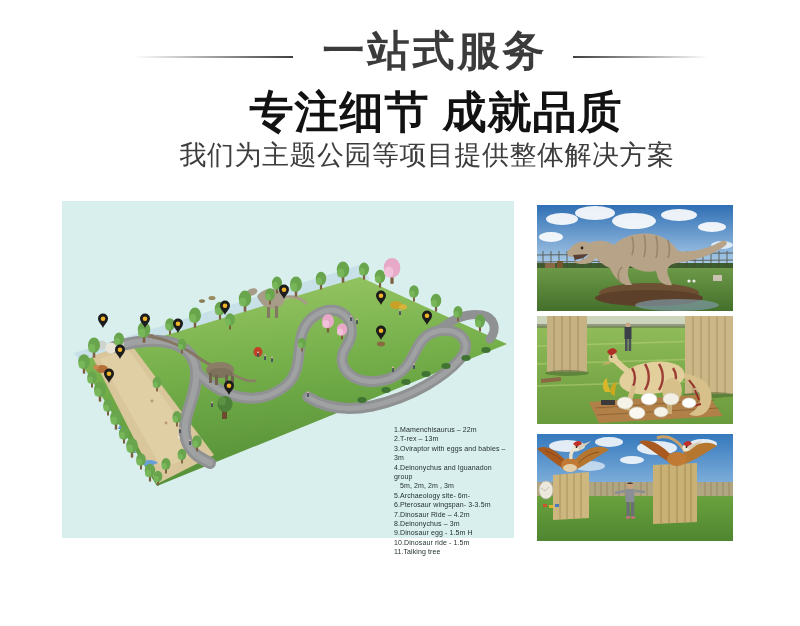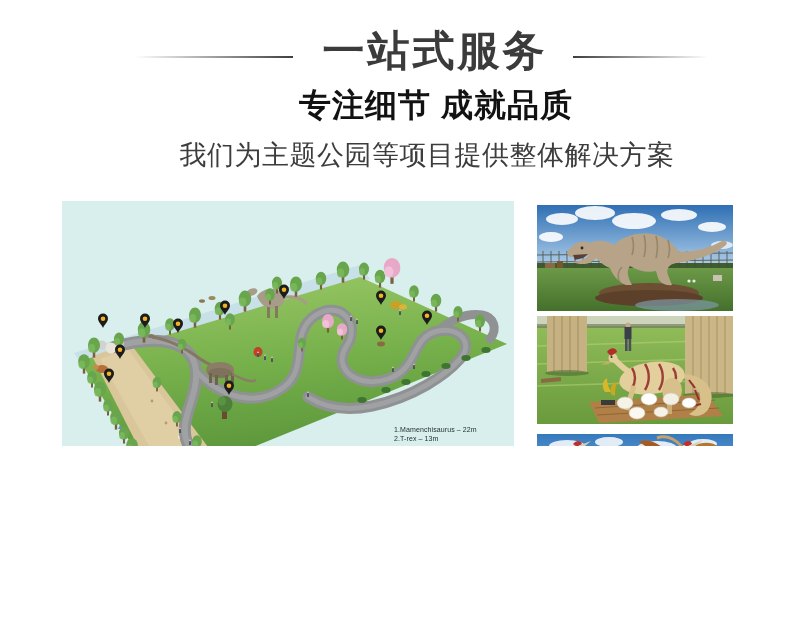--- a/index.html
+++ b/index.html
@@ -1,26 +1,26 @@
 <!DOCTYPE html>
 <html><head>
 <meta charset="utf-8">
 <style>
   html,body{margin:0;padding:0;background:#ffffff;}
-  .page{position:relative;width:800px;height:446px;background:#ffffff;overflow:hidden;
+  .page{position:relative;width:800px;height:626px;background:#ffffff;overflow:hidden;
         font-family:"Liberation Sans",sans-serif;}
 
   
   .banner-title{position:absolute;top:28px;left:70px;width:730px;text-align:center;
     font-size:42px;font-weight:600;color:#3b3b3b;letter-spacing:3px;margin:0;line-height:1.1;}
   .dash{position:absolute;top:56px;height:2px;}
   .dash-left{left:135px;width:158px;background:linear-gradient(to right,rgba(80,80,80,0),#3f3f3f);}
   .dash-right{left:573px;width:135px;background:linear-gradient(to right,#3f3f3f,rgba(80,80,80,0));}
   .headline{position:absolute;top:86px;left:72px;width:728px;text-align:center;
-    font-size:32px;font-weight:700;color:#121212;letter-spacing:1px;margin:0;line-height:1.2;}
+    font-size:44px;font-weight:700;color:#121212;letter-spacing:1px;margin:0;line-height:1.2;}
   .subtitle{position:absolute;top:139px;left:27px;width:800px;text-align:center;
     font-size:27px;font-weight:400;color:#3d3d3d;letter-spacing:0.5px;margin:0;line-height:1.2;}
 
   
   .park-map{position:absolute;left:62px;top:201px;width:452px;height:337px;margin:0;
     background:#d8efed;}
   .park-map svg{position:absolute;left:0;top:0;}
   .map-legend{position:absolute;left:332px;top:224px;width:118px;
     font-size:7px;line-height:9.4px;color:#1e2b2b;letter-spacing:0.1px;}
   .map-legend .indent{padding-left:6px;}

